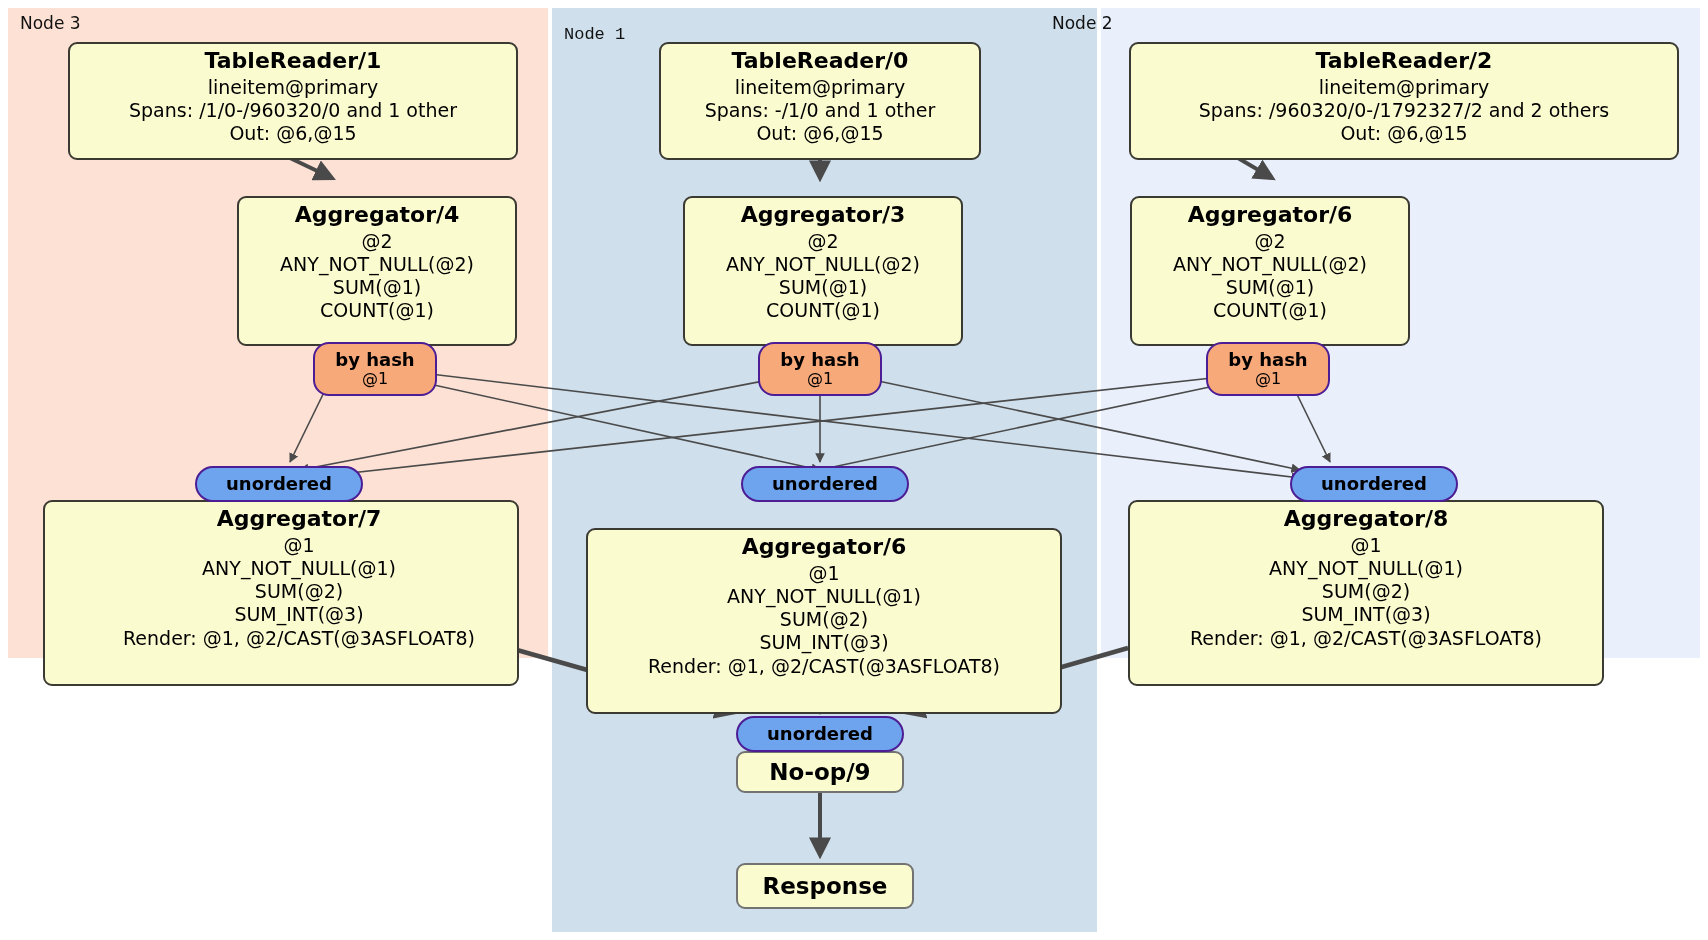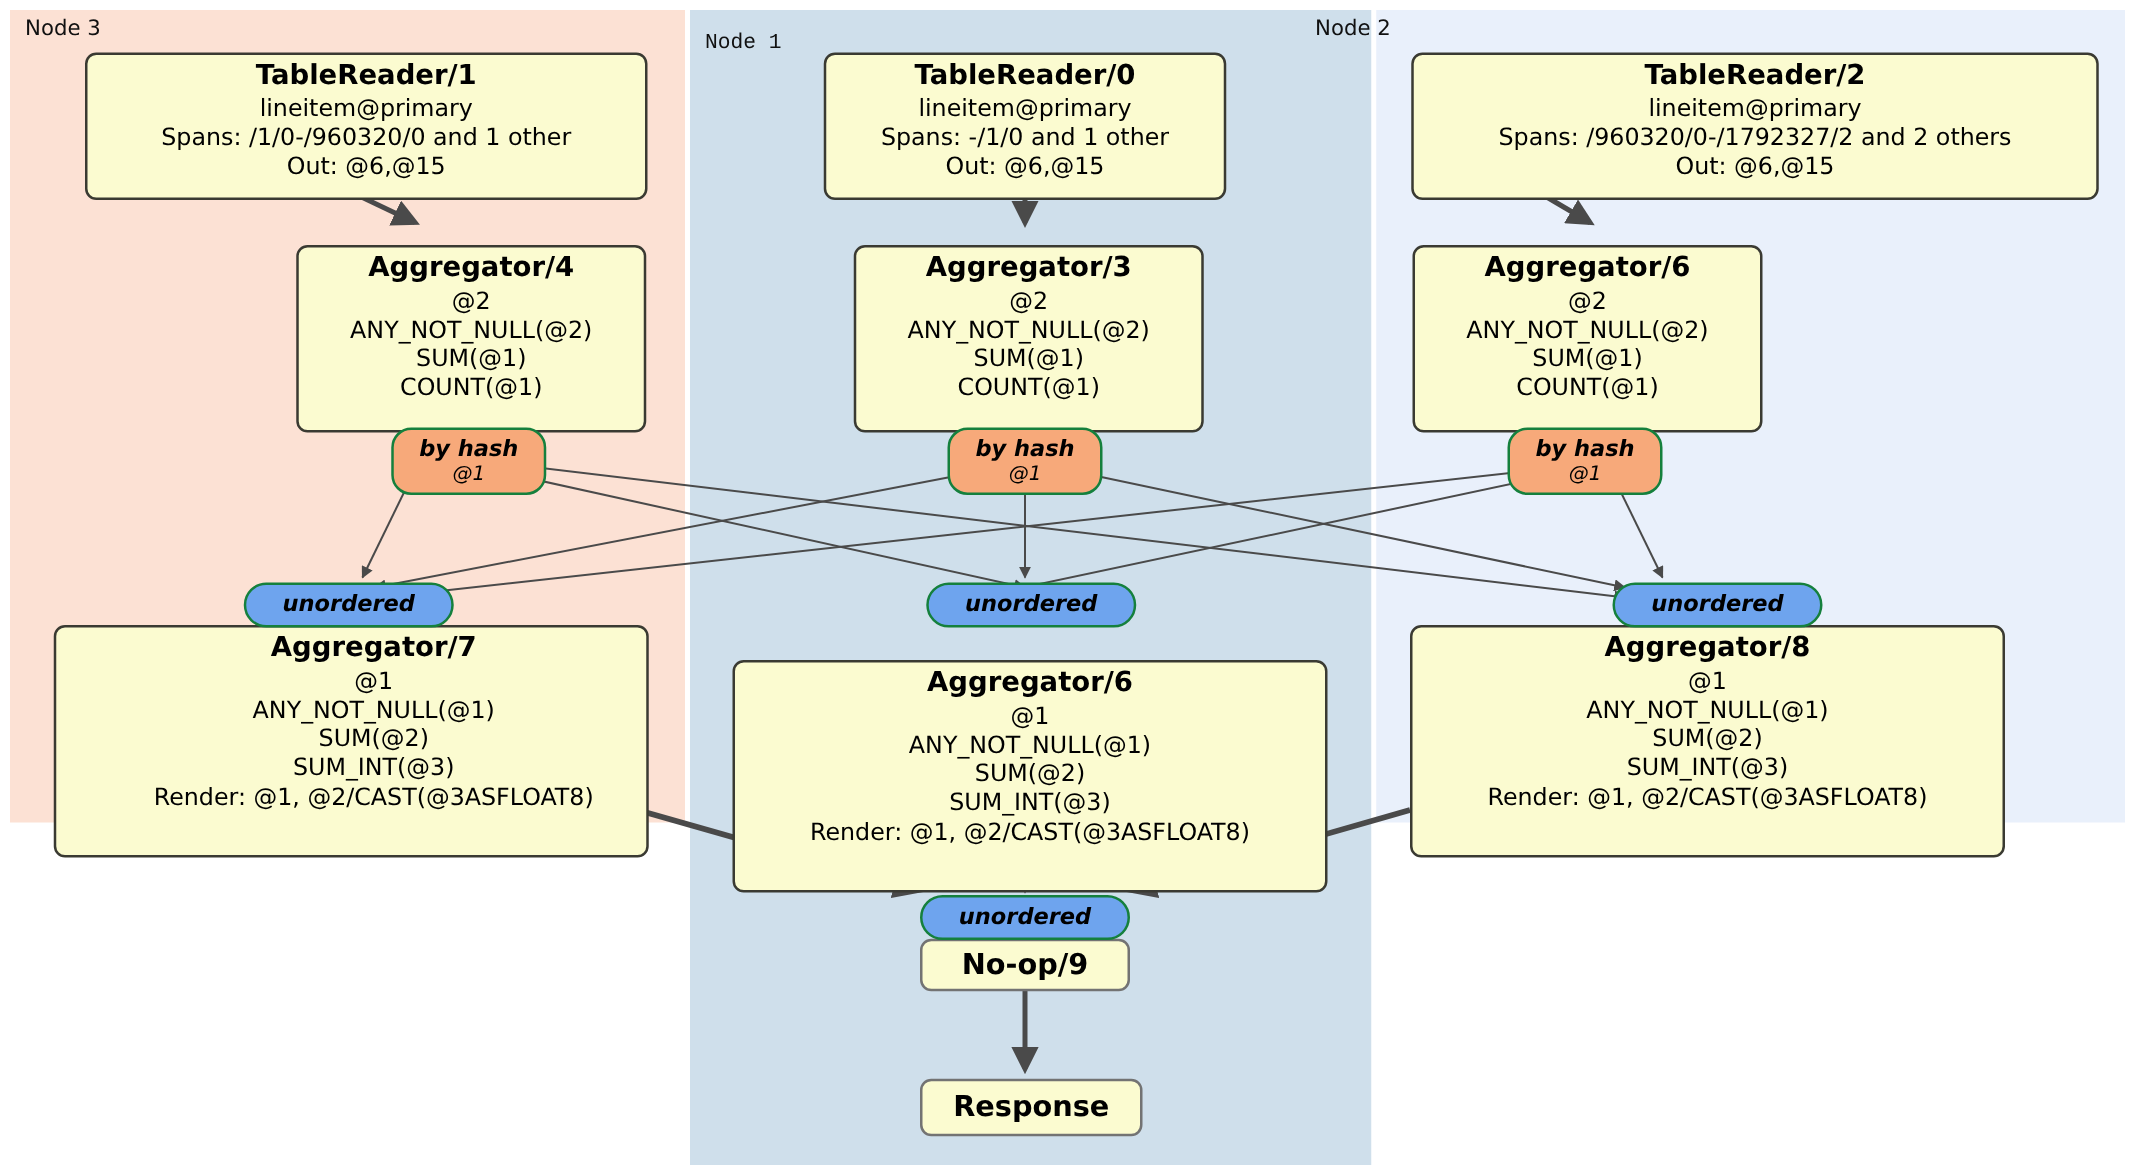--- a/index.html
+++ b/index.html
@@ -71,31 +71,30 @@
     display: flex;
     align-items: center;
     justify-content: center;
     z-index: 6;
   }
 
   
   .oval {
     position: absolute;
     box-sizing: border-box;
-    border: 2px solid #15803d;
+    border: 2px solid #4c1d95;
     border-radius: 22px;
     text-align: center;
     color: #000;
     z-index: 8;
     display: flex;
     flex-direction: column;
     align-items: center;
     justify-content: center;
     line-height: 1.1;
-    font-style: italic;
   }
   .oval.hash {
     background: #f7a97a;
     border-radius: 16px;
   }
   .oval.hash .t1 { font-weight: bold; font-size: 18px; }
   .oval.hash .t2 { font-weight: normal; font-size: 16px; }
   .oval.unord {
     background: #6ea4ee;
     border-radius: 20px;

